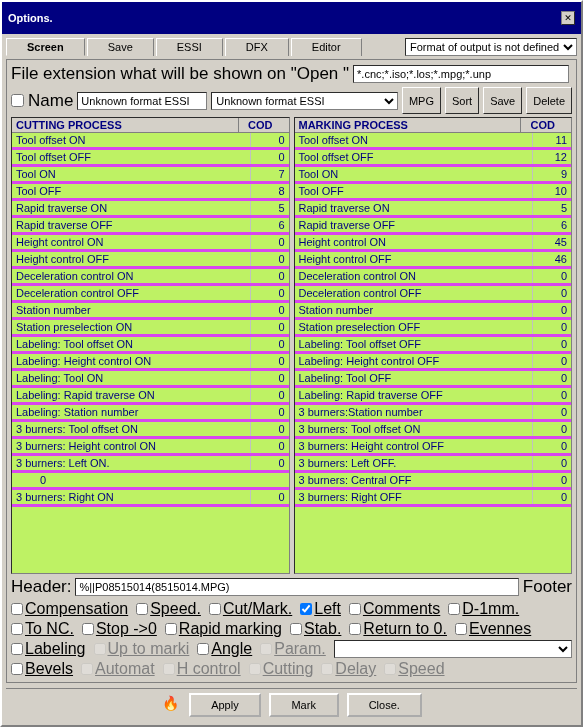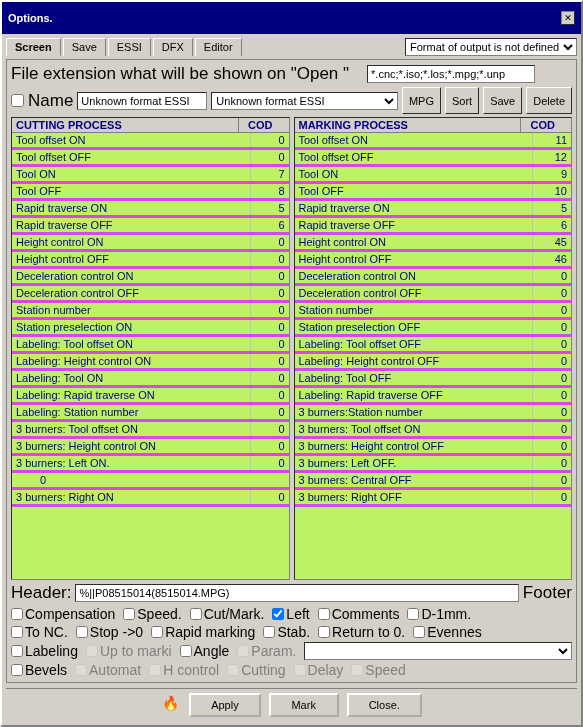--- a/index.html
+++ b/index.html
@@ -41,21 +41,21 @@
       display: flex;
       align-items: center;
       justify-content: center;
     }
     .content { padding: 4px; display: flex; flex-direction: column; flex: 1; gap: 3px; }
     .tabs { display: flex; gap: 2px; margin-bottom: 0; }
     .tab {
       background: #d4d0c8;
       border: 1px solid #808080;
       border-bottom: none;
-      padding: 2px 8px;
+      padding: 2px 20px;
       font-size: 11px;
       cursor: pointer;
       border-top: 1px solid #ffffff;
       border-left: 1px solid #ffffff;
     }
     .tab.active {
       background: #d4d0c8;
       border-bottom: 1px solid #d4d0c8;
       z-index: 1;
       font-weight: bold;
@@ -159,21 +159,21 @@
     .header-footer-row { display: flex; align-items: center; gap: 4px; }
     .header-input { flex: 1; height: 18px; font-size: 11px; border: 1px inset #808080; background: white; padding: 1px 3px; }
     .checkboxes-area {
       display: flex;
       flex-direction: column;
       gap: 2px;
     }
     .checks-row { display: flex; gap: 8px; align-items: center; flex-wrap: wrap; }
     .check-item { display: flex; align-items: center; gap: 2px; white-space: nowrap; }
     .check-item input[type="checkbox"] { width: 12px; height: 12px; }
-    .check-item label { font-size: 14px; }
+    .check-item label { font-size: 16px; text-decoration: underline; }
     .check-item.disabled label { color: #808080; }
     .check-item.disabled input { opacity: 0.5; }
     .bottom-combo { height: 18px; font-size: 11px; border: 1px inset #808080; background: white; flex: 1; }
     .action-buttons {
       display: flex;
       justify-content: center;
       gap: 8px;
       padding: 4px;
       border-top: 1px solid #808080;
       margin-top: 2px;
@@ -188,21 +188,21 @@
       min-width: 70px;
     }
     .fire-icon {
       width: 20px;
       height: 20px;
       display: flex;
       align-items: center;
       justify-content: center;
       font-size: 14px;
     }
-    .ext-input { width: 168px; margin-left: 14px; }
+    .ext-input { width: 216px; }
   </style>
 </head>
 <body>
 
 <div class="window">
   <div class="title-bar">
     <span class="title-bar-text">Options.</span>
     <button class="close-btn">✕</button>
   </div>
 

